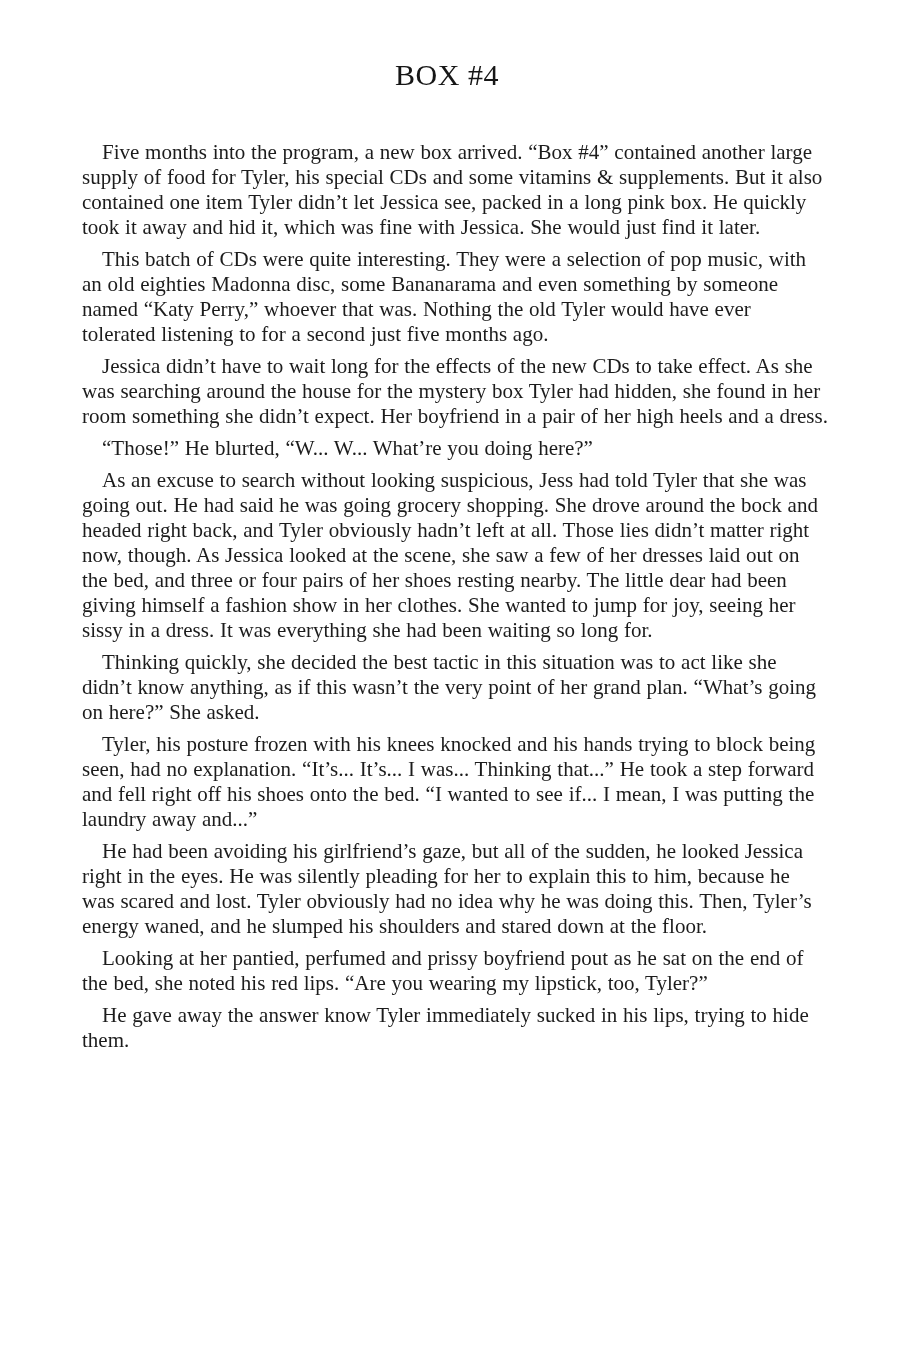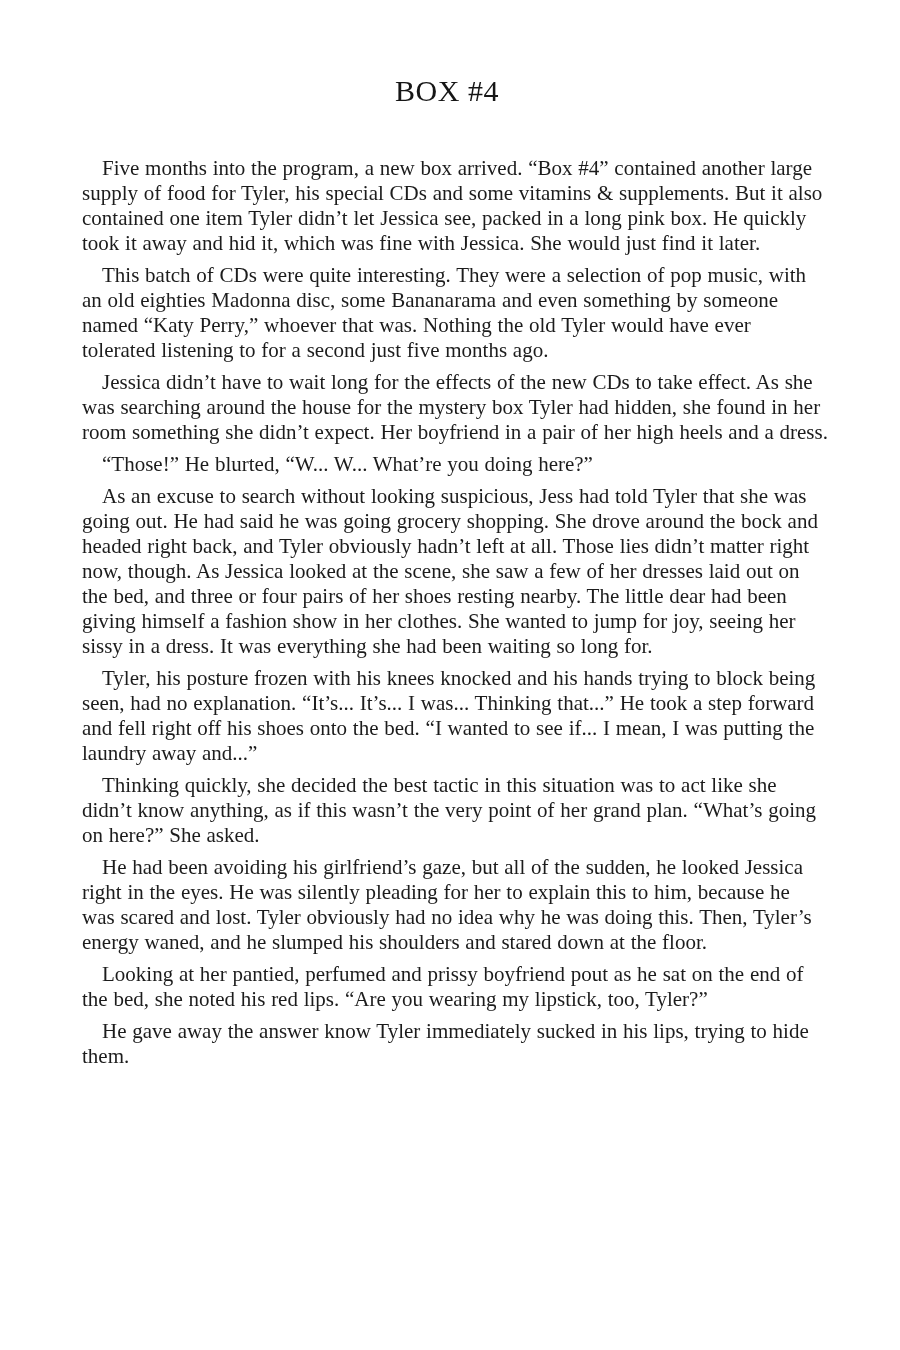--- a/index.html
+++ b/index.html
@@ -19,21 +19,21 @@
     width: 900px;
     height: 1350px;
     padding: 58px 72px 40px 66px;
     background: #ffffff;
   }
   .chapter-title {
     font-size: 30px;
     font-weight: normal;
     letter-spacing: 0.5px;
     text-align: center;
-    margin: 16px 0 48px 0;
+    margin: 0 0 48px 0;
     color: #161616;
   }
   .book-text p {
     font-size: 21px;
     line-height: 25px;
     margin: 0 0 7px 16px;
     text-indent: 20px;
     text-align: left;
     letter-spacing: 0px;
     word-spacing: 0.5px;
@@ -43,19 +43,19 @@
 <body>
 
 <main class="book-page">
   <h1 class="chapter-title">BOX #4</h1>
   <div class="book-text">
     <p>Five months into the program, a new box arrived. “Box #4” contained another large supply of food for Tyler, his special CDs and some vitamins &amp; supplements. But it also contained one item Tyler didn’t let Jessica see, packed in a long pink box. He quickly took it away and hid it, which was fine with Jessica. She would just find it later.</p>
     <p>This batch of CDs were quite interesting. They were a selection of pop music, with an old eighties Madonna disc, some Bananarama and even something by someone named “Katy Perry,” whoever that was. Nothing the old Tyler would have ever tolerated listening to for a second just five months ago.</p>
     <p>Jessica didn’t have to wait long for the effects of the new CDs to take effect. As she was searching around the house for the mystery box Tyler had hidden, she found in her room something she didn’t expect. Her boyfriend in a pair of her high heels and a dress.</p>
     <p>“Those!” He blurted, “W... W... What’re you doing here?”</p>
     <p>As an excuse to search without looking suspicious, Jess had told Tyler that she was going out. He had said he was going grocery shopping. She drove around the bock and headed right back, and Tyler obviously hadn’t left at all. Those lies didn’t matter right now, though. As Jessica looked at the scene, she saw a few of her dresses laid out on the bed, and three or four pairs of her shoes resting nearby. The little dear had been giving himself a fashion show in her clothes. She wanted to jump for joy, seeing her sissy in a dress. It was everything she had been waiting so long for.</p>
+    <p>Thinking quickly, she decided the best tactic in this situation was to act like she didn’t know anything, as if this wasn’t the very point of her grand plan. “What’s going on here?” She asked.</p>
     <p>Tyler, his posture frozen with his knees knocked and his hands trying to block being seen, had no explanation. “It’s... It’s... I was... Thinking that...” He took a step forward and fell right off his shoes onto the bed. “I wanted to see if... I mean, I was putting the laundry away and...”</p>
-    <p>Thinking quickly, she decided the best tactic in this situation was to act like she didn’t know anything, as if this wasn’t the very point of her grand plan. “What’s going on here?” She asked.</p>
     <p>He had been avoiding his girlfriend’s gaze, but all of the sudden, he looked Jessica right in the eyes. He was silently pleading for her to explain this to him, because he was scared and lost. Tyler obviously had no idea why he was doing this. Then, Tyler’s energy waned, and he slumped his shoulders and stared down at the floor.</p>
     <p>Looking at her pantied, perfumed and prissy boyfriend pout as he sat on the end of the bed, she noted his red lips. “Are you wearing my lipstick, too, Tyler?”</p>
     <p>He gave away the answer know Tyler immediately sucked in his lips, trying to hide them.</p>
   </div>
 </main>
 
 </body></html>

